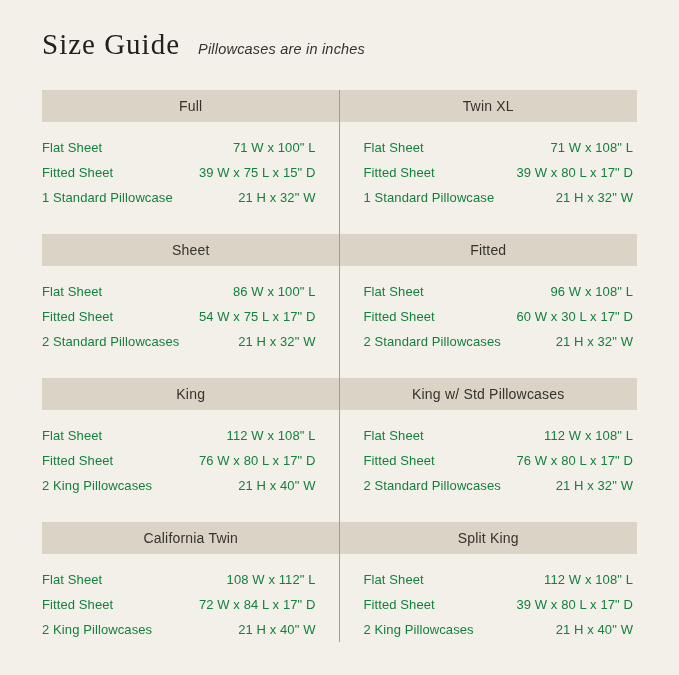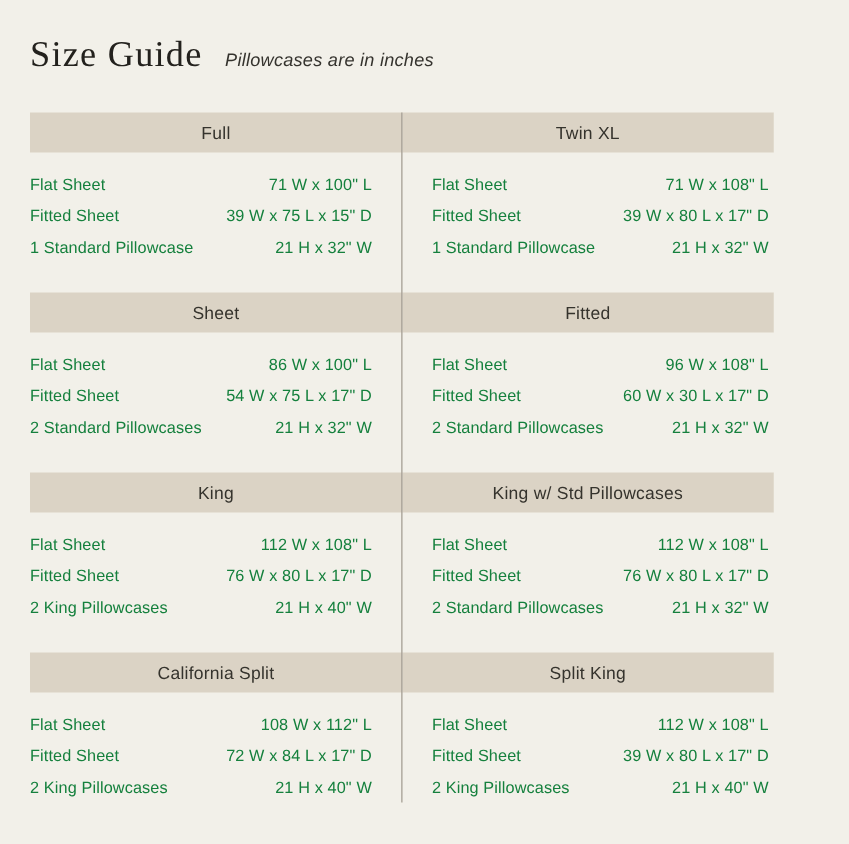--- a/index.html
+++ b/index.html
@@ -7,21 +7,21 @@
     width: 679px;
     height: 675px;
     background: #f2f0e9;
     font-family: "Liberation Sans", "DejaVu Sans", sans-serif;
     overflow: hidden;
   }
   .page {
     position: relative;
     width: 679px;
     height: 675px;
-    padding: 28px 42px 0 24px;
+    padding: 28px 42px 0 42px;
   }
   .title-row {
     display: flex;
     align-items: baseline;
     gap: 18px;
   }
   .title {
     font-family: "Liberation Serif", "DejaVu Serif", serif;
     font-size: 29px;
     font-weight: 400;
@@ -193,21 +193,21 @@
           <span class="spec-value">76 W x 80 L x 17" D</span>
         </div>
         <div class="spec-row">
           <span class="spec-label">2 Standard Pillowcases</span>
           <span class="spec-value">21 H x 32" W</span>
         </div>
       </div>
     </div>
 
     <div class="section left">
-      <div class="section-header">California Split</div>
+      <div class="section-header">California Twin</div>
       <div class="section-body">
         <div class="spec-row">
           <span class="spec-label">Flat Sheet</span>
           <span class="spec-value">108 W x 112" L</span>
         </div>
         <div class="spec-row">
           <span class="spec-label">Fitted Sheet</span>
           <span class="spec-value">72 W x 84 L x 17" D</span>
         </div>
         <div class="spec-row">

